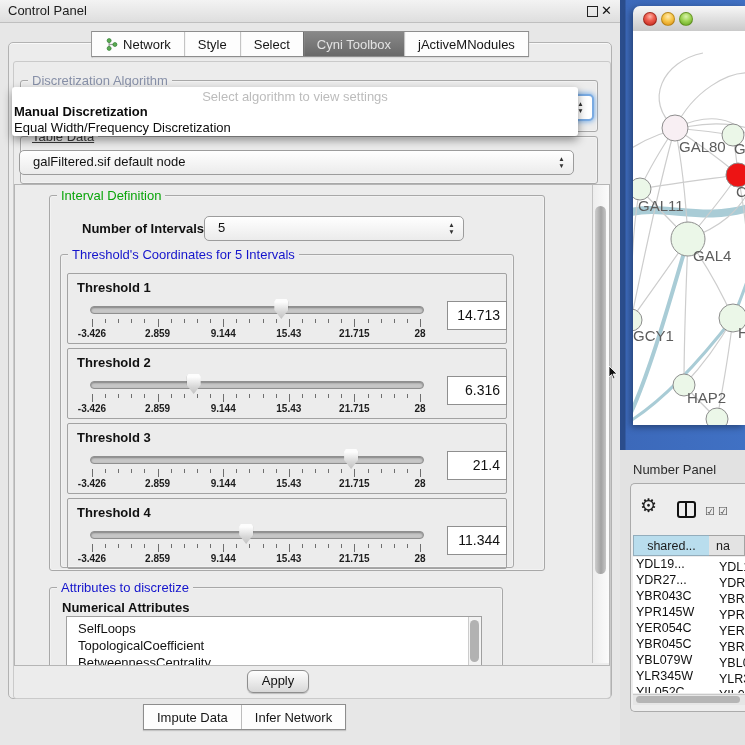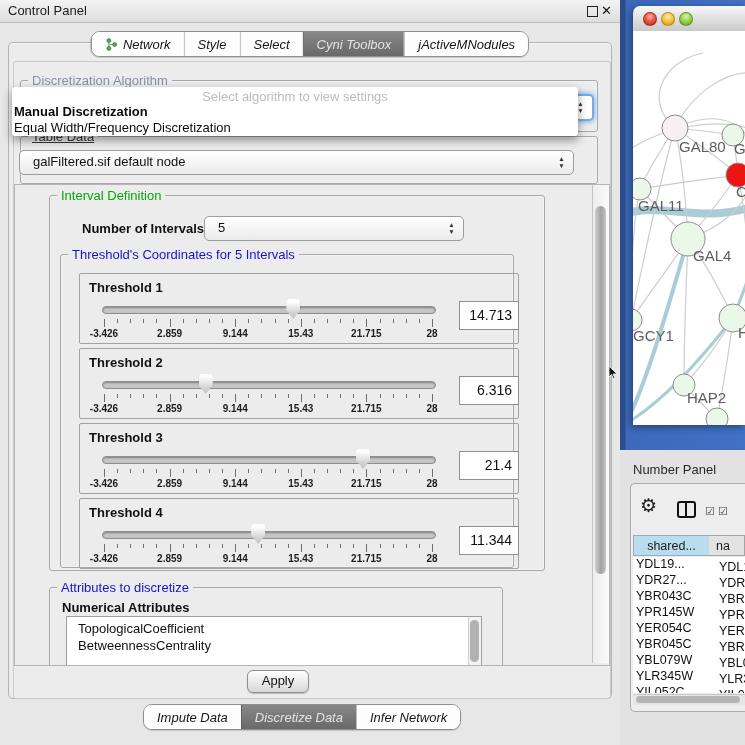--- a/index.html
+++ b/index.html
@@ -11,21 +11,21 @@
     background:linear-gradient(#f3f3f3,#dedede);border-bottom:1px solid #bfbfbf;}
   #cp-title{position:absolute;left:8px;top:0;line-height:22px;font-size:13px;color:#1c1c1c;}
   #float-btn{position:absolute;left:587px;top:6px;width:9px;height:9px;border:1.5px solid #222;background:transparent;}
   #close-btn{position:absolute;left:601px;top:2px;font-size:13px;font-weight:bold;color:#111;line-height:18px;}
   
   #main-panel{position:absolute;left:8px;top:42px;width:602px;height:655px;background:#ececec;
     border:1px solid #b2b2b2;border-radius:5px;box-shadow:inset 0 1px 0 rgba(255,255,255,.7);}
   #inner-panel{position:absolute;left:13px;top:61px;width:596px;height:636px;border:1px solid #cacaca;border-radius:3px;}
   
   .tabbar{position:absolute;display:flex;height:24px;background:#fff;border:1px solid #8d8d8d;
-    border-radius:9px;overflow:hidden;z-index:6;box-shadow:0 1px 1px rgba(0,0,0,.15);font-style:italic;}
+    border-radius:0;overflow:hidden;z-index:6;box-shadow:0 1px 1px rgba(0,0,0,.15);}
   .seg{display:flex;align-items:center;padding:0 13px;font-size:13px;color:#161616;line-height:23px;
     border-left:1px solid #bdbdbd;background:#fdfdfd;white-space:nowrap;}
   .seg:first-child{border-left:none;}
   .seg.sel{background:linear-gradient(#888,#696969);color:#e3e3e3;border-left-color:#5e5e5e;}
   .seg .tabicon{margin-right:5px;display:inline-block;}
   #top-tabbar{left:50%;top:31px;transform:translateX(-50%);}
   #bottom-tabbar{left:143px;top:704px;}
   
   .group{position:absolute;border:1px solid #a8a8a8;border-radius:3px;box-shadow:inset 0 0 0 1px rgba(255,255,255,.35);}
   .grouplab{position:absolute;top:-7px;font-size:13px;background:#ececec;padding:0 4px;line-height:14px;white-space:nowrap;}
@@ -171,21 +171,21 @@
 
     <div class="group" style="left:34px;top:10px;width:470px;height:374px;padding-left:24px;">
       <span class="grouplab lab-green" style="left:7px;">Interval Definition</span>
       <span style="position:absolute;left:32px;top:25px;font-size:13px;font-weight:bold;color:#111;">Number of Intervals</span>
       <div class="combo" style="left:154px;top:20px;width:258px;height:23px;">
         <span class="cval">5</span>
         <div class="stepper">▲<br>▼</div>
       </div>
       <div class="group" style="left:10px;top:58px;width:452px;height:312px;">
         <span class="grouplab lab-blue" style="left:7px;">Threshold's Coordinates for 5 Intervals</span>
-        <div id="thr-container" style="position:absolute;left:6px;top:18px;width:440px;height:222px;margin-left:12px;">
+        <div id="thr-container" style="position:absolute;left:6px;top:18px;width:440px;height:222px;">
             <div class="t-box" style="top: 0px;">
               <span class="t-label">Threshold 1</span>
               <div class="t-track"></div>
               <div class="tick major" style="left: 24px;"></div>
               <div class="tick" style="left: 37.12px;"></div>
               <div class="tick" style="left: 50.24px;"></div>
               <div class="tick" style="left: 63.36px;"></div>
               <div class="tick" style="left: 76.48px;"></div>
               <div class="tick major" style="left: 89.6px;"></div>
               <div class="tick" style="left: 102.72px;"></div>
@@ -333,40 +333,38 @@
             </div>
           </div>
       </div>
     </div>
 
     <div class="group" style="left:34px;top:402px;width:452px;height:84px;">
       <span class="grouplab lab-blue" style="left:7px;">Attributes to discretize</span>
       <span style="position:absolute;left:12px;top:12px;font-size:13px;font-weight:bold;color:#111;">Numerical Attributes</span>
       <div id="attr-list">
         <div id="attr-items" style="padding-top: 3px;">
+            <div class="attr-item">SelfLoops</div>
             <div class="attr-item">TopologicalCoefficient</div>
             <div class="attr-item">BetweennessCentrality</div>
           </div>
         <div id="attr-scroll">
             <div id="attr-thumb"></div>
           </div>
       </div>
     </div>
   </div>
   <div id="vscroll-track">
     <div class="vthumb" style="left:2px;top:21px;width:11px;height:368px;"></div>
   </div>
 
   <div id="apply-btn">Apply</div>
   <div id="bottom-tabbar" class="tabbar">
       <div class="seg">
         <span>Impute Data</span>
-      </div>
-      <div class="seg sel">
-        <span>Discretize Data</span>
       </div>
       <div class="seg">
         <span>Infer Network</span>
       </div>
     </div>
 </div>
 
 <div id="blue-bg"></div>
 <div id="netwin">
   <div id="nw-titlebar">

